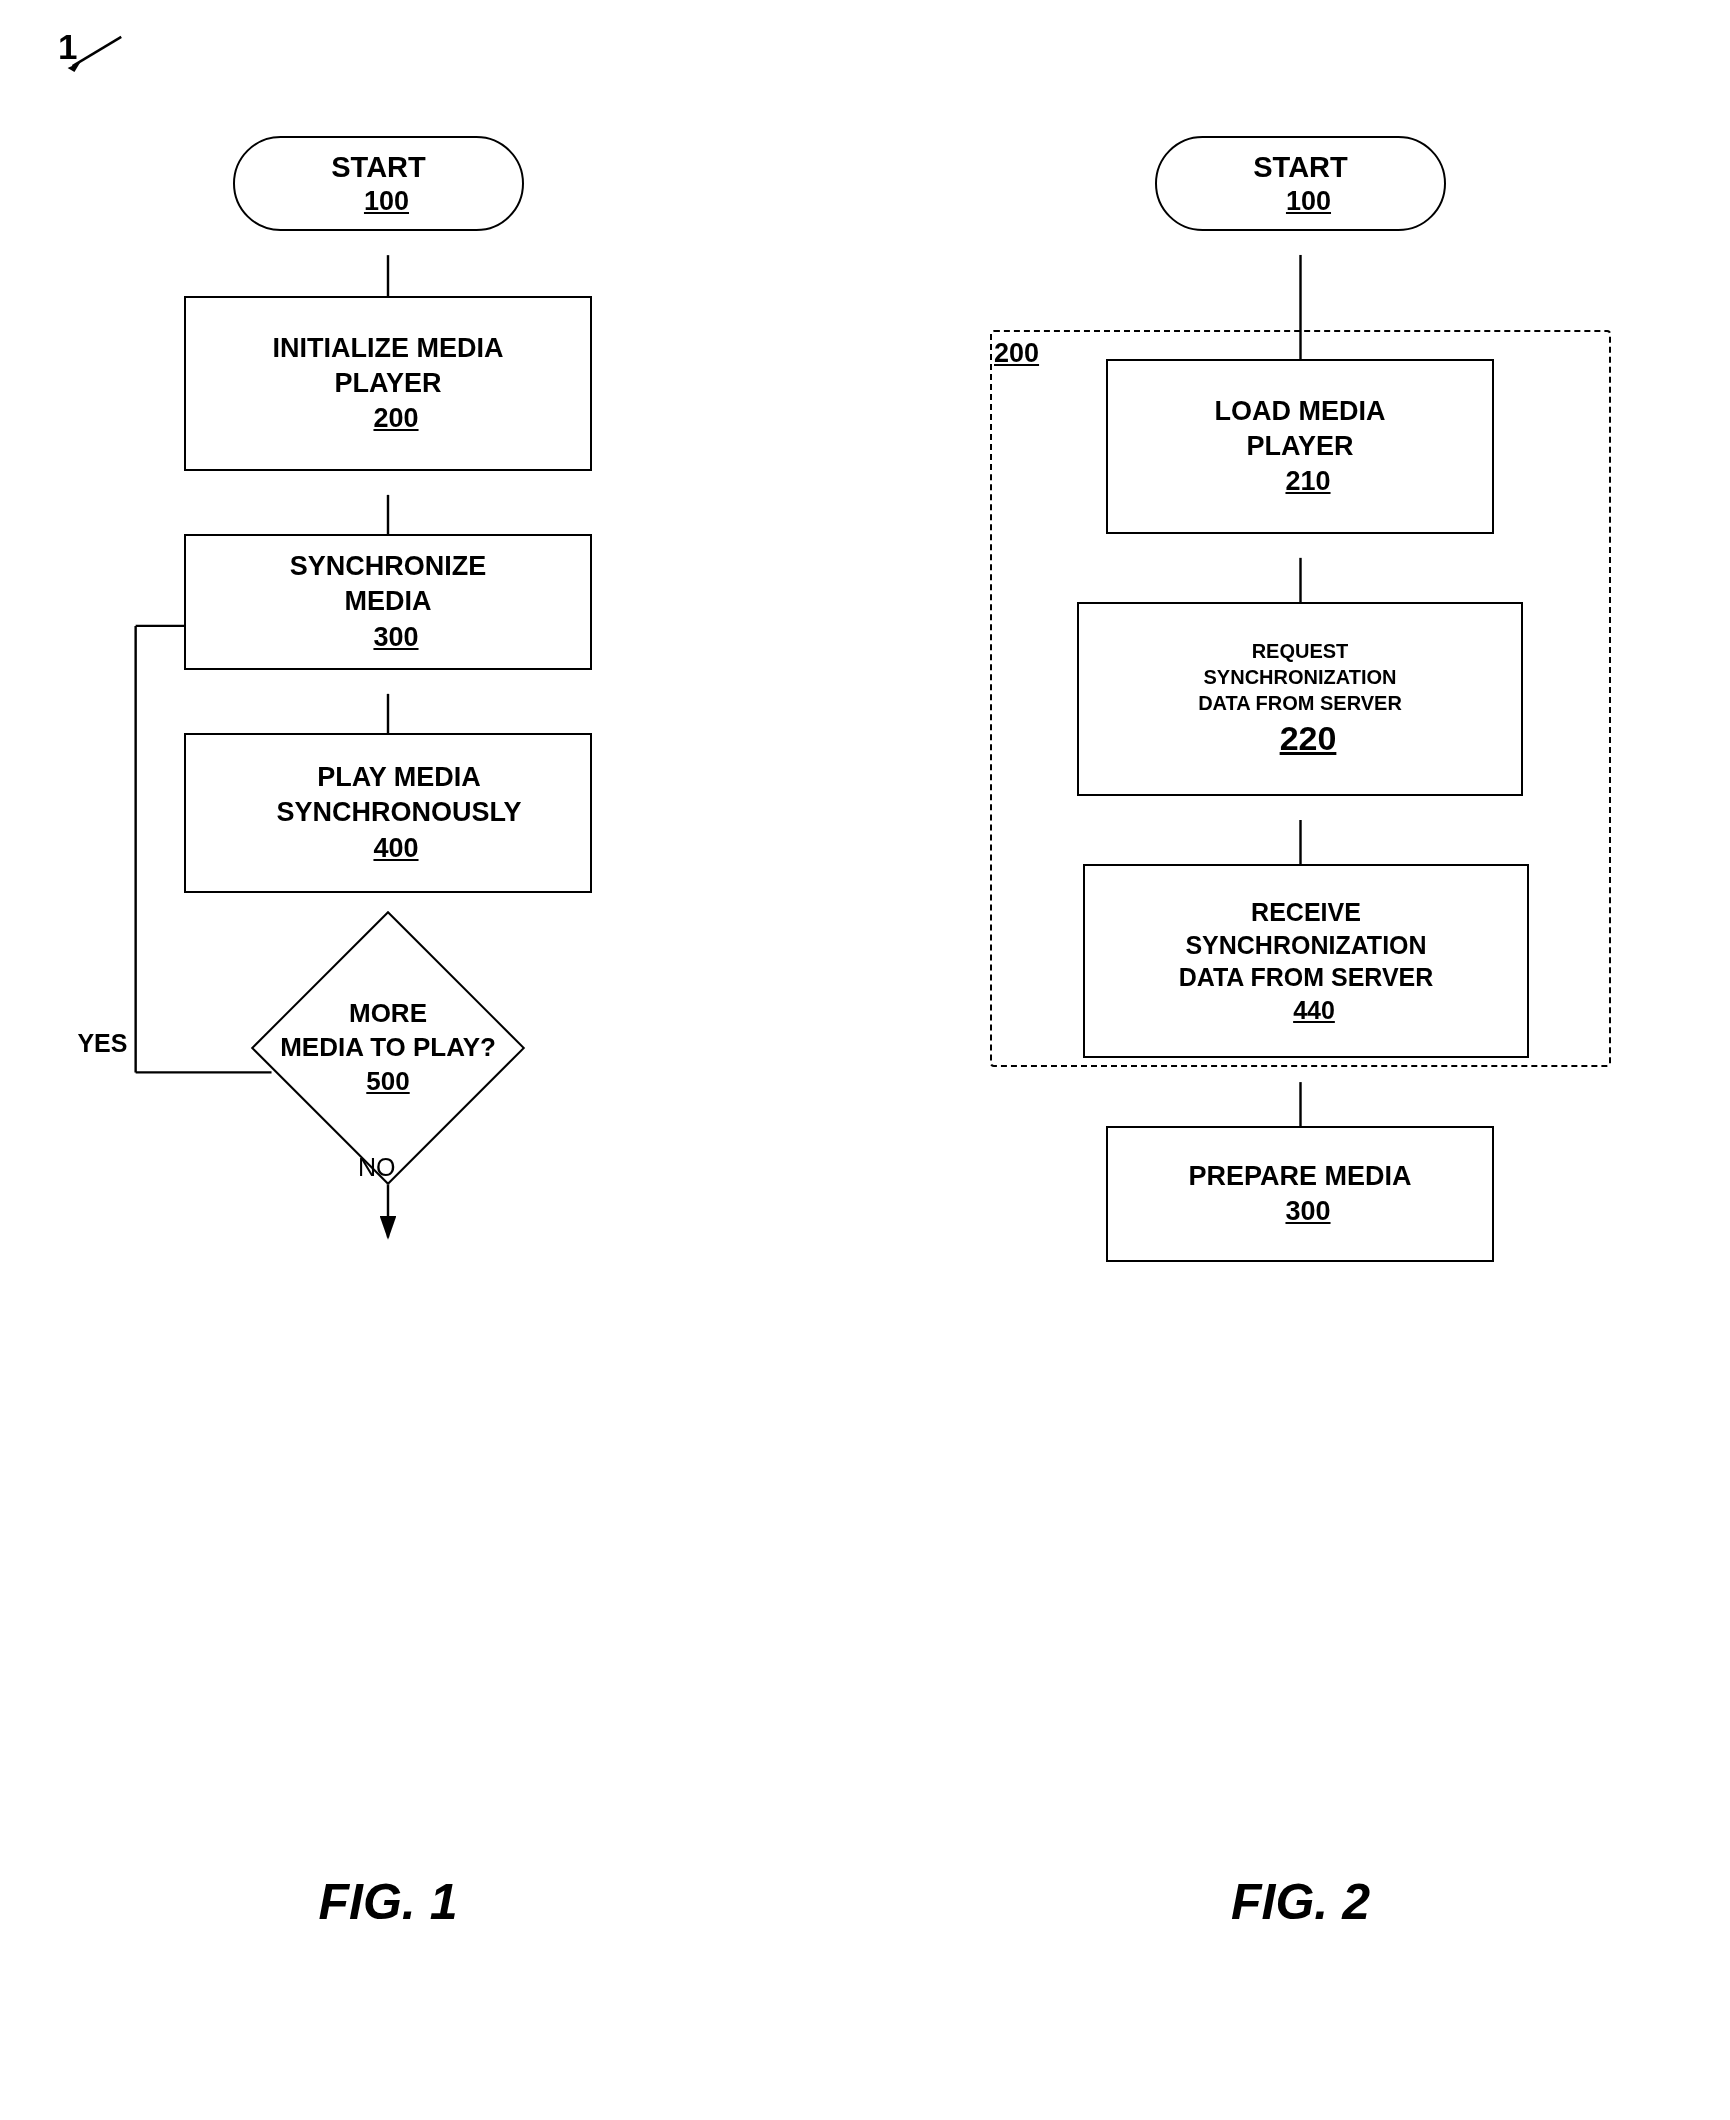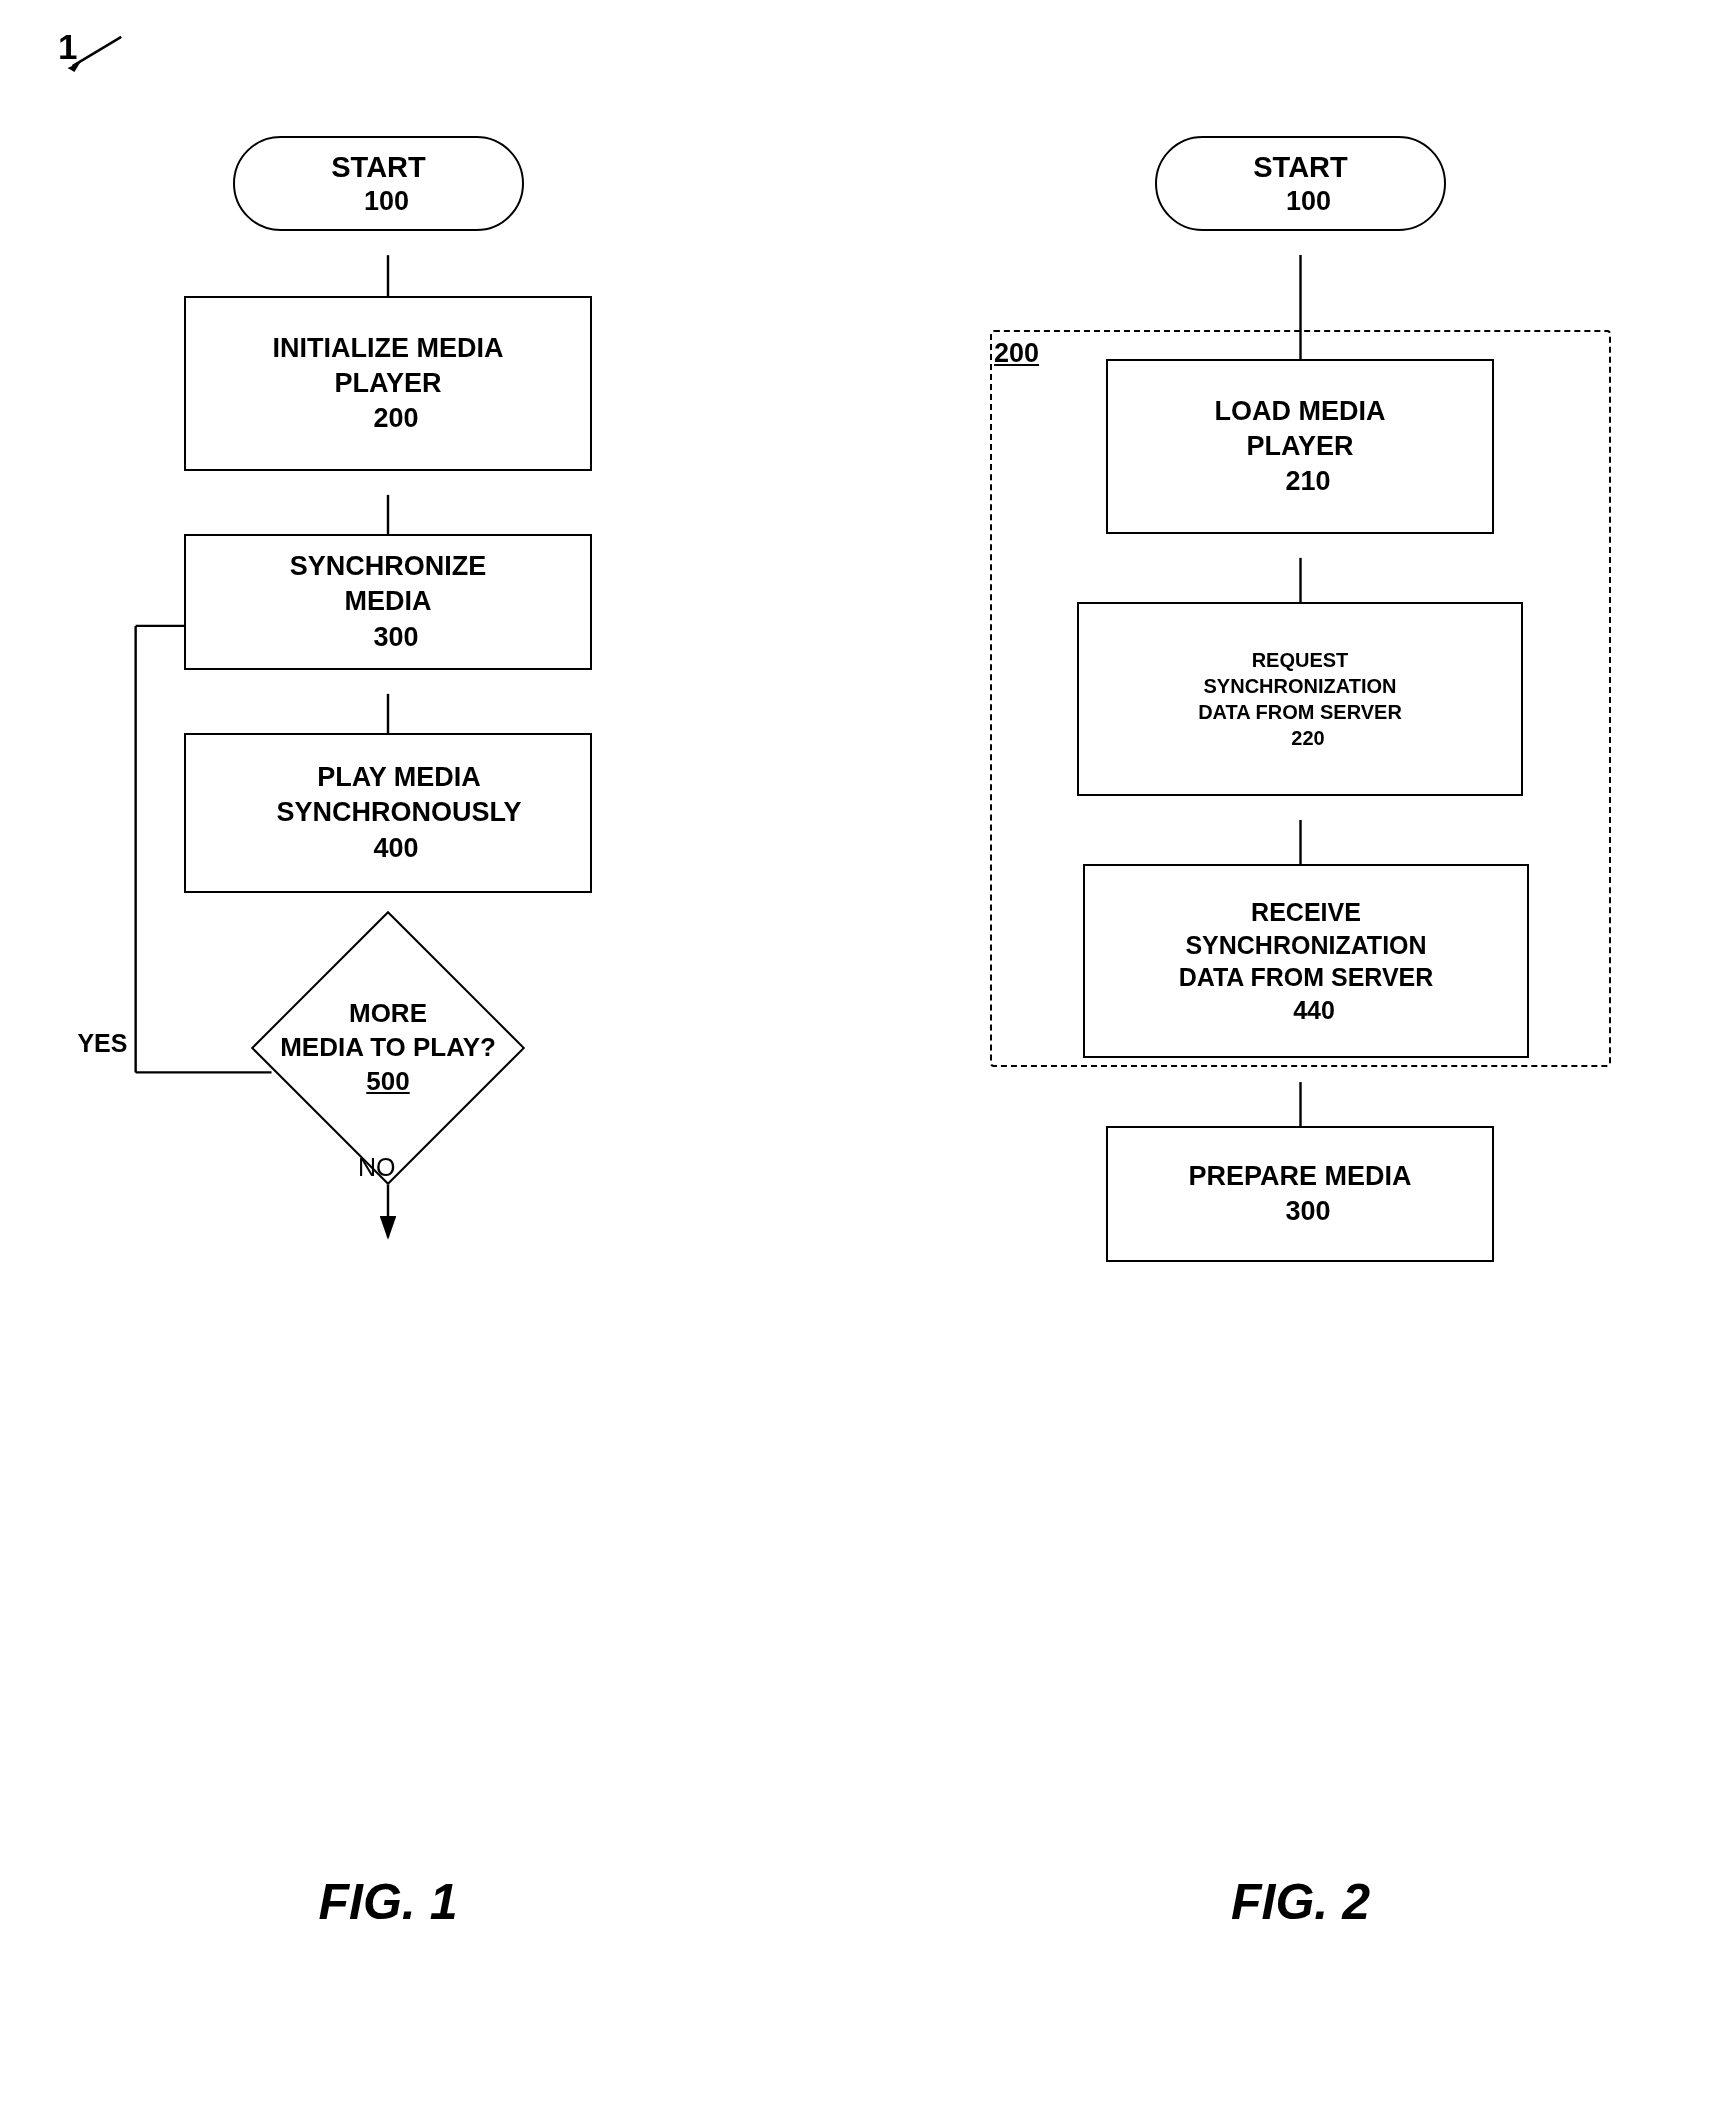--- a/index.html
+++ b/index.html
@@ -62,20 +62,21 @@
       line-height: 1.3;
     }
 
     .node-label {
       display: flex;
       flex-direction: column;
       align-items: center;
     }
 
     .node-num {
+      text-decoration: underline;
       margin-left: 16px;
     }
   </style>
 </head>
 <body>
 
 <div class="page-label">1</div>
 
 <svg style="position:absolute;top:27px;left:53px;width:78px;height:49px;" viewBox="0 0 80 50">
   <line x1="70" y1="10" x2="20" y2="40" stroke="#000" stroke-width="2.5"></line>
@@ -189,21 +190,21 @@
 PLAYER</span>
       <span class="node-num" style="font-size:27px;font-weight:bold;">210</span>
     </div>
   </div>
 
   <div style="position:absolute;top:505px;left:126px;width:446px;height:194px;" class="fc-node fc-rect">
     <div class="node-label">
       <span style="font-size:20px;font-weight:bold;white-space:pre-line;text-align:center;">REQUEST
 SYNCHRONIZATION
 DATA FROM SERVER</span>
-      <span class="node-num" style="font-size:20px;font-weight:bold;">220</span>
+      <span class="node-num" style="font-size:34px;font-weight:bold;">220</span>
     </div>
   </div>
 
   <div style="position:absolute;top:767px;left:132px;width:446px;height:194px;" class="fc-node fc-rect">
     <div class="node-label">
       <span style="font-size:25px;font-weight:bold;white-space:pre-line;text-align:center;">RECEIVE
 SYNCHRONIZATION
 DATA FROM SERVER</span>
       <span class="node-num" style="font-size:25px;font-weight:bold;">440</span>
     </div>

